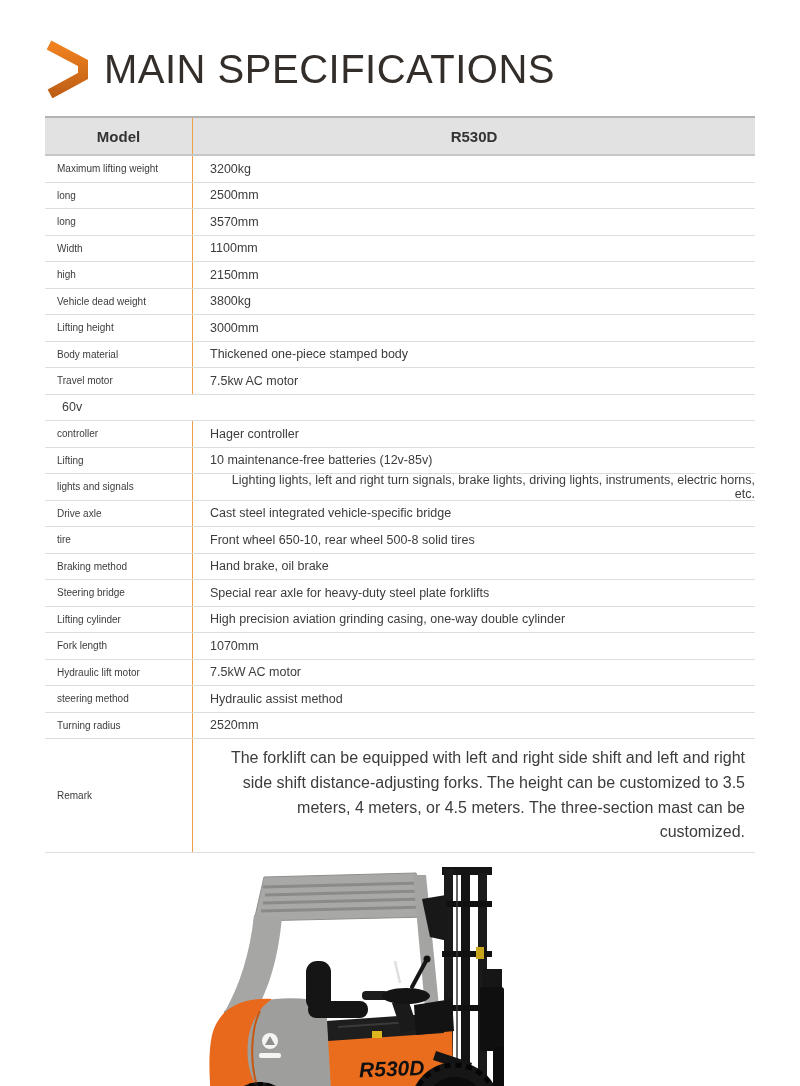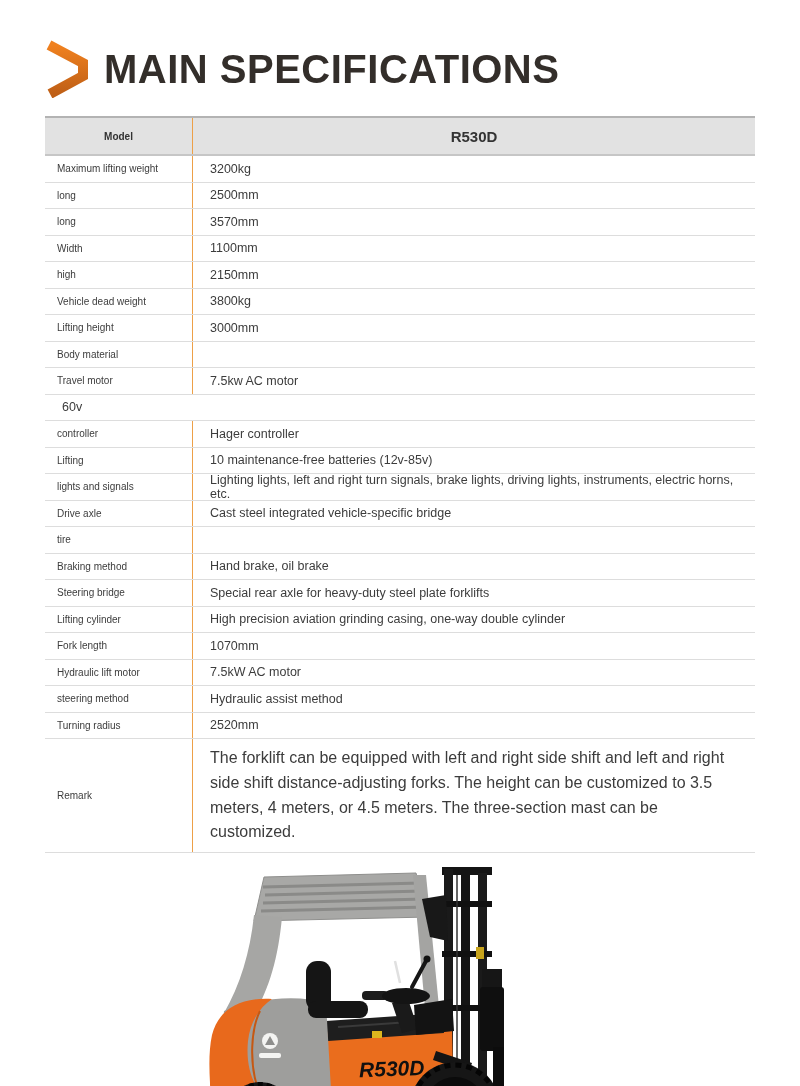--- a/index.html
+++ b/index.html
@@ -6,50 +6,50 @@
   body {
     width:800px; height:1086px; position:relative; overflow:hidden;
     font-family:"Liberation Sans", sans-serif;
   }
   .page { padding:40px 45px 0 45px; }
 
   
   .header-row { display:flex; align-items:center; gap:13px; height:58px; }
   .chevron-wrap { width:46px; height:58px; flex:none; }
   h1.page-title {
-    margin:0; font-size:40px; font-weight:bold; color:#332e2a;
+    margin:0; font-size:40px; font-weight:normal; color:#332e2a;
     letter-spacing:0.5px; line-height:1;
   }
 
   
   .spec-table { margin-top:18px; }
   .thead {
     display:flex; height:36px; background:#e2e2e2;
     border-top:2px solid #b3b3b3; border-bottom:2px solid #c6c6c6;
     box-sizing:content-box;
   }
   .th-model {
     width:148px; flex:none; display:flex; align-items:center; justify-content:center;
-    font-size:10px; font-weight:bold; color:#333333;
+    font-size:15px; font-weight:bold; color:#333333;
     border-right:1px solid #eda048; box-sizing:border-box;
   }
   .th-value {
     flex:1; display:flex; align-items:center; justify-content:center;
     font-size:15px; font-weight:bold; color:#333333;
   }
   .spec-row { display:flex; height:25.5px; border-bottom:1px solid #dddddd; }
   .spec-row .label {
     width:148px; flex:none; display:flex; align-items:center;
     padding-left:12px; box-sizing:border-box;
     font-size:10px; color:#3c3c3c;
     border-right:1px solid #eda048;
   }
   .spec-row .value {
     flex:1; display:flex; align-items:center; padding-left:17px;
-    font-size:12.5px; color:#3c3c3c;
+    font-size:12.5px; color:#3c3c3c;text-align:right;
   }
   .spec-row.remark-row { height:auto; min-height:49px; }
   .spec-row.remark-row .value {
     display:block; font-size:16px; line-height:1.55; color:#3c3c3c;
     padding:7px 10px 7px 17px;
   }
 
   
   .forklift-wrap { margin-left:65px; margin-top:2px; width:520px; height:320px; }
   .forklift-wrap svg { display:block; }
@@ -105,20 +105,21 @@
         <div class="spec-row">
           <div class="label">Vehicle dead weight</div>
           <div class="value">3800kg</div>
         </div>
         <div class="spec-row">
           <div class="label">Lifting height</div>
           <div class="value">3000mm</div>
         </div>
         <div class="spec-row">
           <div class="label">Body material</div>
+          <div class="value">Thickened one-piece stamped body</div>
         </div>
         <div class="spec-row">
           <div class="label">Travel motor</div>
           <div class="value">7.5kw AC motor</div>
         </div>
         <div class="spec-row">
           <div class="value">60v</div>
         </div>
         <div class="spec-row">
           <div class="label">controller</div>
@@ -131,20 +132,21 @@
         <div class="spec-row">
           <div class="label">lights and signals</div>
           <div class="value">Lighting lights, left and right turn signals, brake lights, driving lights, instruments, electric horns, etc.</div>
         </div>
         <div class="spec-row">
           <div class="label">Drive axle</div>
           <div class="value">Cast steel integrated vehicle-specific bridge</div>
         </div>
         <div class="spec-row">
           <div class="label">tire</div>
+          <div class="value">Front wheel 650-10, rear wheel 500-8 solid tires</div>
         </div>
         <div class="spec-row">
           <div class="label">Braking method</div>
           <div class="value">Hand brake, oil brake</div>
         </div>
         <div class="spec-row">
           <div class="label">Steering bridge</div>
           <div class="value">Special rear axle for heavy-duty steel plate forklifts</div>
         </div>
         <div class="spec-row">

